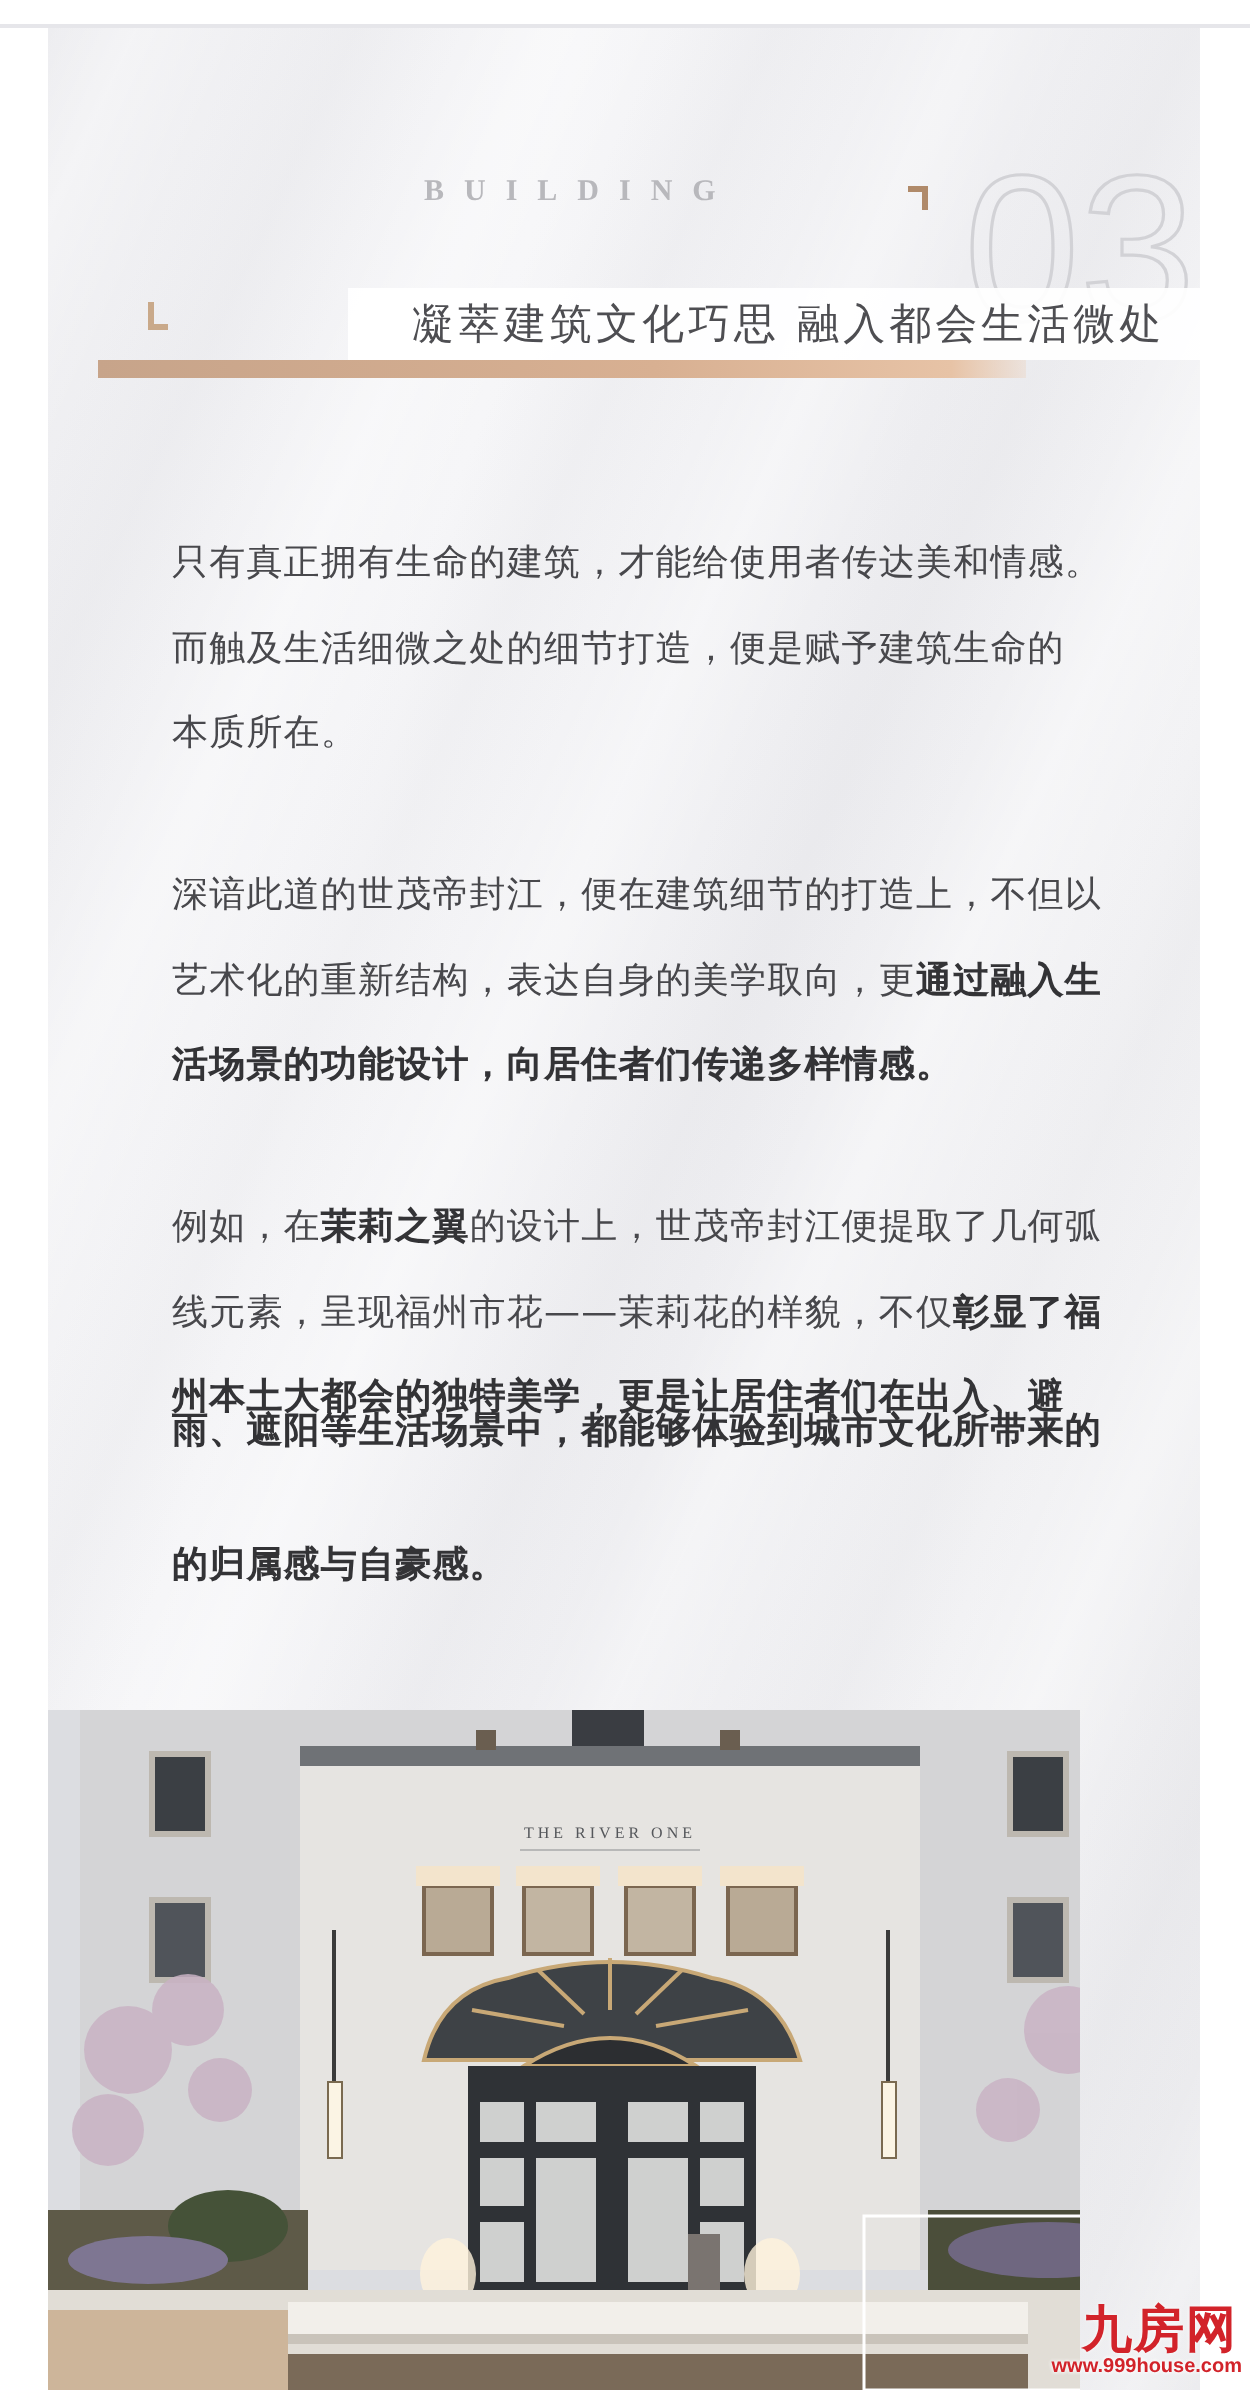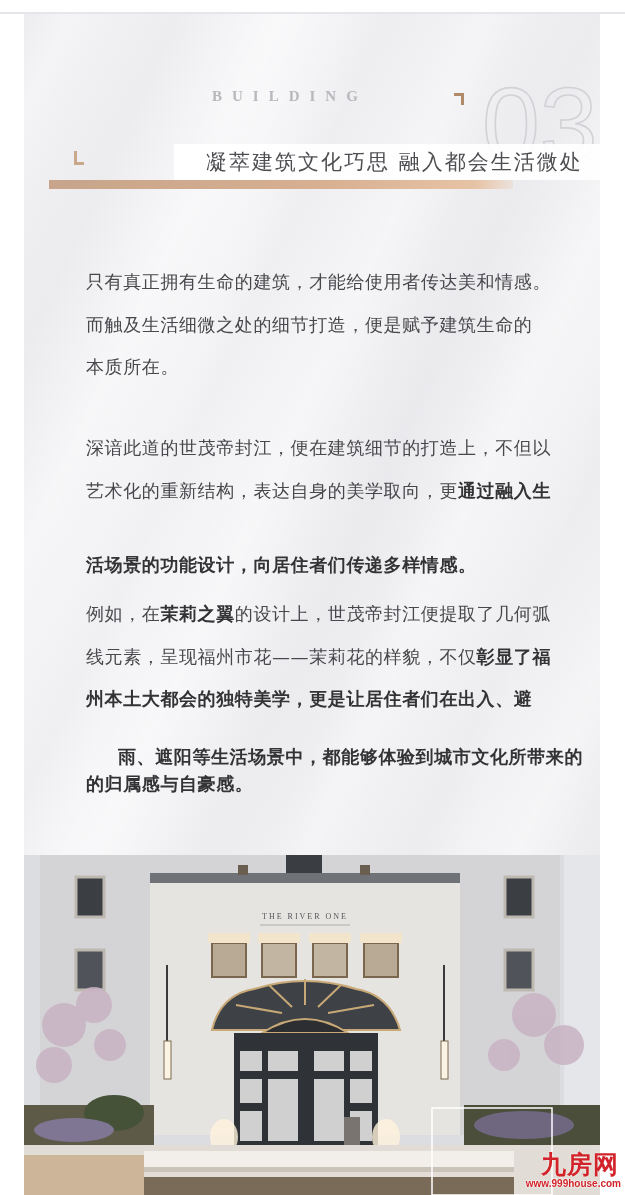--- a/index.html
+++ b/index.html
@@ -54,21 +54,21 @@
     background: linear-gradient(90deg, #c7a48a 0%, #d8b092 60%, #e7c3a6 92%, rgba(236,205,180,0.3) 100%);
   }
 
   
   .body-text { position: absolute; left: 62px; width: 520px; font-size: 18px; color: #48484c; letter-spacing: 0.6px; }
   .line { position: absolute; left: 0; white-space: nowrap; height: 26px; line-height: 26px; }
   .b { font-weight: bold; color: #333336; }
 
   
   .photo {
-    position: absolute; left: 24px; top: 855px; width: 576px; height: 340px; overflow: hidden;
+    position: absolute; left: 24px; top: 855px; width: 516px; height: 340px; overflow: hidden;
     background: linear-gradient(180deg, #d6d7db 0%, #cfd0d4 100%);
   }
   .photo svg { display: block; }
 
   .watermark { position: absolute; left: 508px; top: 1148px; width: 117px; height: 45px; }
   .wm-main { position: absolute; right: 6px; top: 0; font-size: 25px; font-weight: bold; color: #d2232a; letter-spacing: 1px;
     text-shadow: 0 0 2px rgba(255,255,255,0.8); font-family: "DejaVu Sans", sans-serif; }
   .wm-url { position: absolute; right: 4px; top: 30px; font-size: 10px; font-weight: bold; color: #d2232a;
     text-shadow: 0 0 2px #fff, 0 0 2px #fff; font-family: "Liberation Sans", sans-serif; }
 </style>
@@ -95,28 +95,28 @@
   <div class="body-text" style="top:0;">
     <div id="paras">
         <div>
           <div class="line" style="top: 255px;"><span>只有真正拥有生命的建筑，才能给使用者传达美和情感。</span></div>
           <div class="line" style="top: 297.5px;"><span>而触及生活细微之处的细节打造，便是赋予建筑生命的</span></div>
           <div class="line" style="top: 340px;"><span>本质所在。</span></div>
         </div>
         <div>
           <div class="line" style="top: 421px;"><span>深谙此道的世茂帝封江，便在建筑细节的打造上，不但以</span></div>
           <div class="line" style="top: 463.5px;"><span>艺术化的重新结构，表达自身的美学取向，更</span><span class="b">通过融入生</span></div>
-          <div class="line" style="top: 506px; margin-top: 32px;"><span class="b">活场景的功能设计，向居住者们传递多样情感。</span></div>
+          <div class="line" style="top: 506px;"><span class="b">活场景的功能设计，向居住者们传递多样情感。</span></div>
         </div>
         <div>
           <div class="line" style="top: 587px; text-align: right;"><span>例如，在</span><span class="b">茉莉之翼</span><span>的设计上，世茂帝封江便提取了几何弧</span></div>
           <div class="line" style="top: 629.5px;"><span>线元素，呈现福州市花——茉莉花的样貌，不仅</span><span class="b">彰显了福</span></div>
           <div class="line" style="top: 672px; text-align: center;"><span class="b">州本土大都会的独特美学，更是让居住者们在出入、避</span></div>
-          <div class="line" style="top: 730px; margin-left: 32px;"><span class="b">雨、遮阳等生活场景中，都能够体验到城市文化所带来的</span></div>
-          <div class="line" style="top: 757px;"><span class="b">的归属感与自豪感。</span></div>
+          <div class="line" style="top: 689px;"><span class="b">雨、遮阳等生活场景中，都能够体验到城市文化所带来的</span></div>
+          <div class="line" style="top: 757px; font-family: Liberation Mono, monospace;"><span class="b">的归属感与自豪感。</span></div>
         </div>
       </div>
   </div>
 </div>
 
 <div class="photo">
   <svg width="576" height="340" viewBox="0 0 576 340">
 
     <rect x="0" y="0" width="576" height="340" fill="#dcdde1"></rect>
 

